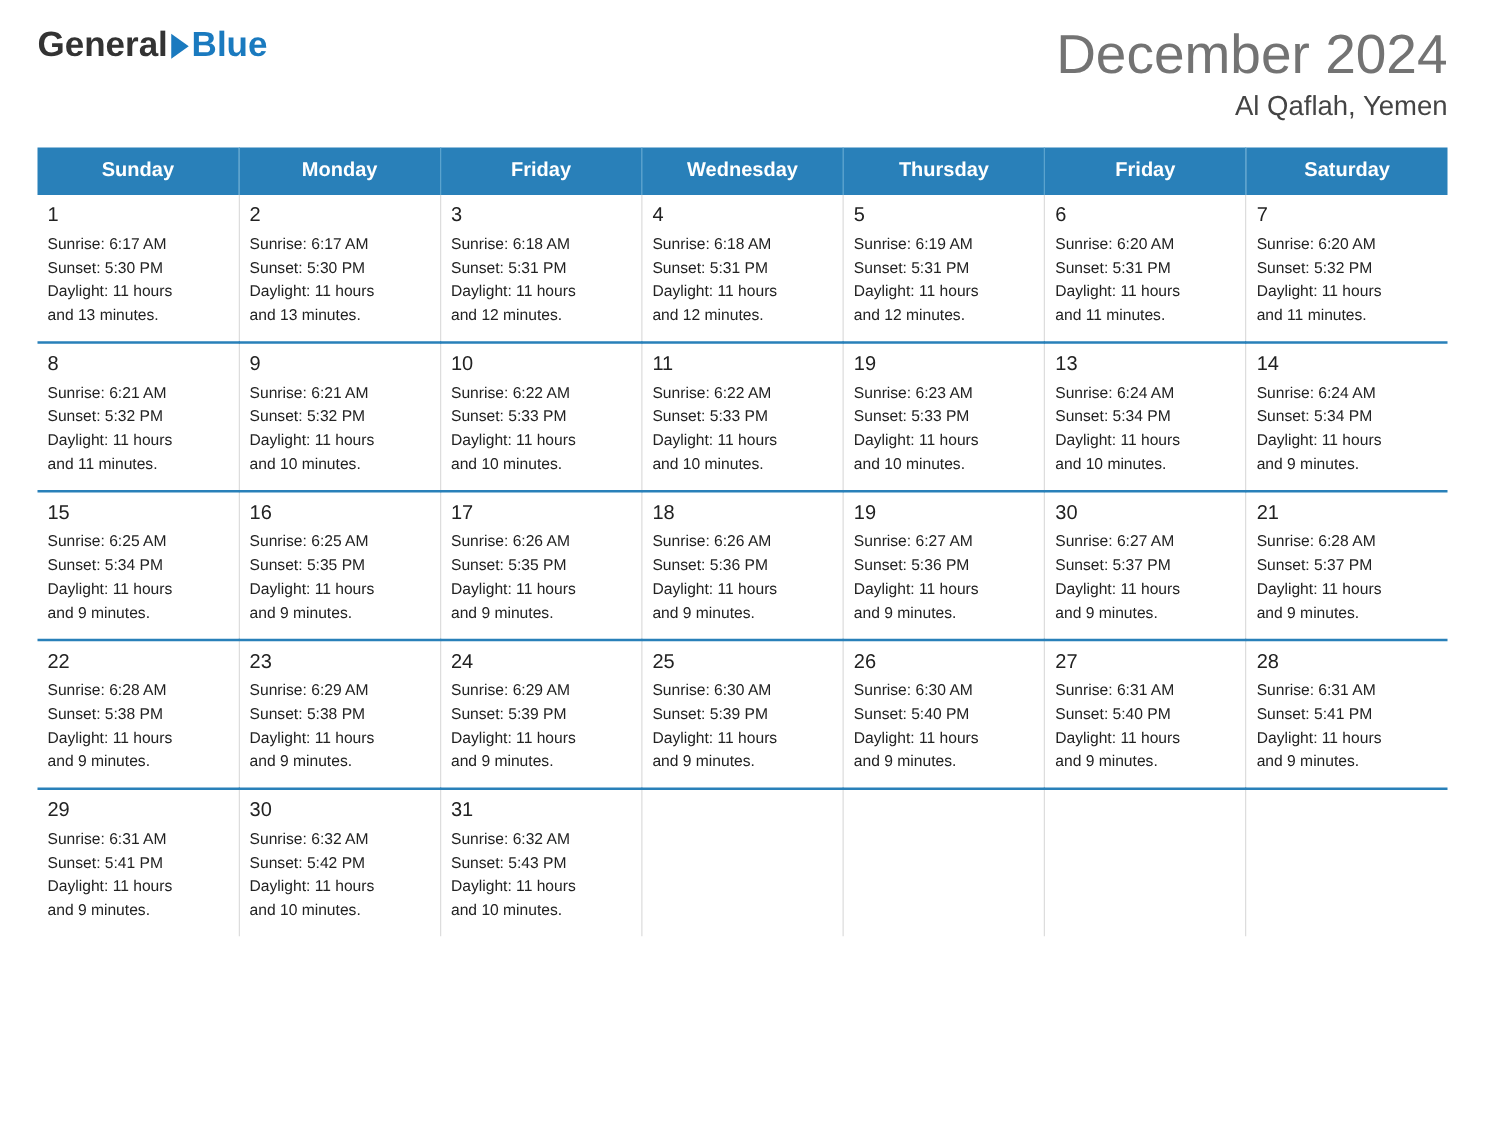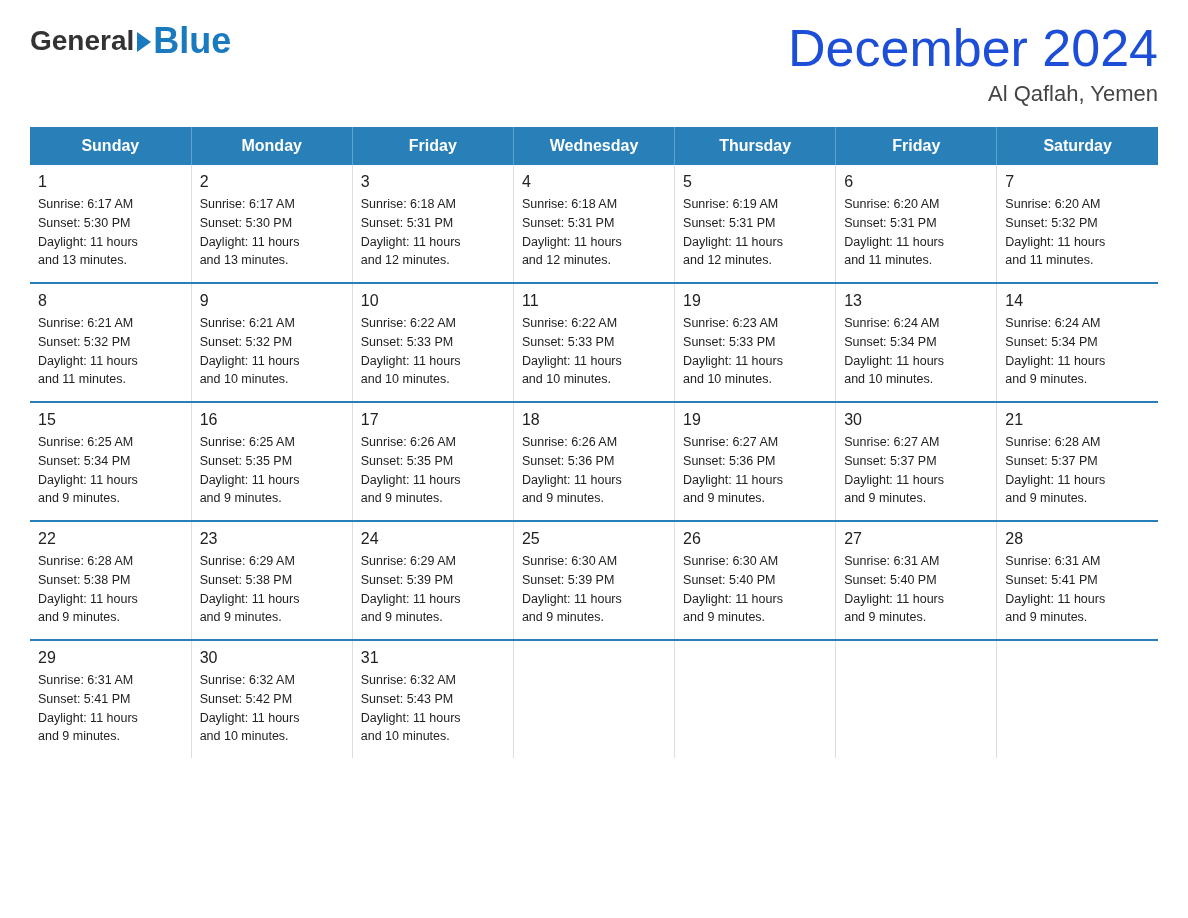--- a/index.html
+++ b/index.html
@@ -33,32 +33,32 @@
     .logo-arrow {
       width: 0;
       height: 0;
       border-left: 14px solid #1a7abf;
       border-top: 10px solid transparent;
       border-bottom: 10px solid transparent;
       margin-left: 3px;
       margin-top: 2px;
     }
     .logo-blue {
-      font-size: 36px;
+      font-size: 28px;
       font-weight: bold;
       color: #1a7abf;
       margin-left: 2px;
     }
     .title-section {
       text-align: right;
     }
     .month-title {
-      font-size: 52px;
+      font-size: 44px;
       font-weight: normal;
-      color: #1d4ed8;
+      color: #737373;
       line-height: 1.1;
     }
     .location {
       font-size: 22px;
       color: #444;
       margin-top: 4px;
     }
     table {
       width: 100%;
       border-collapse: collapse;

